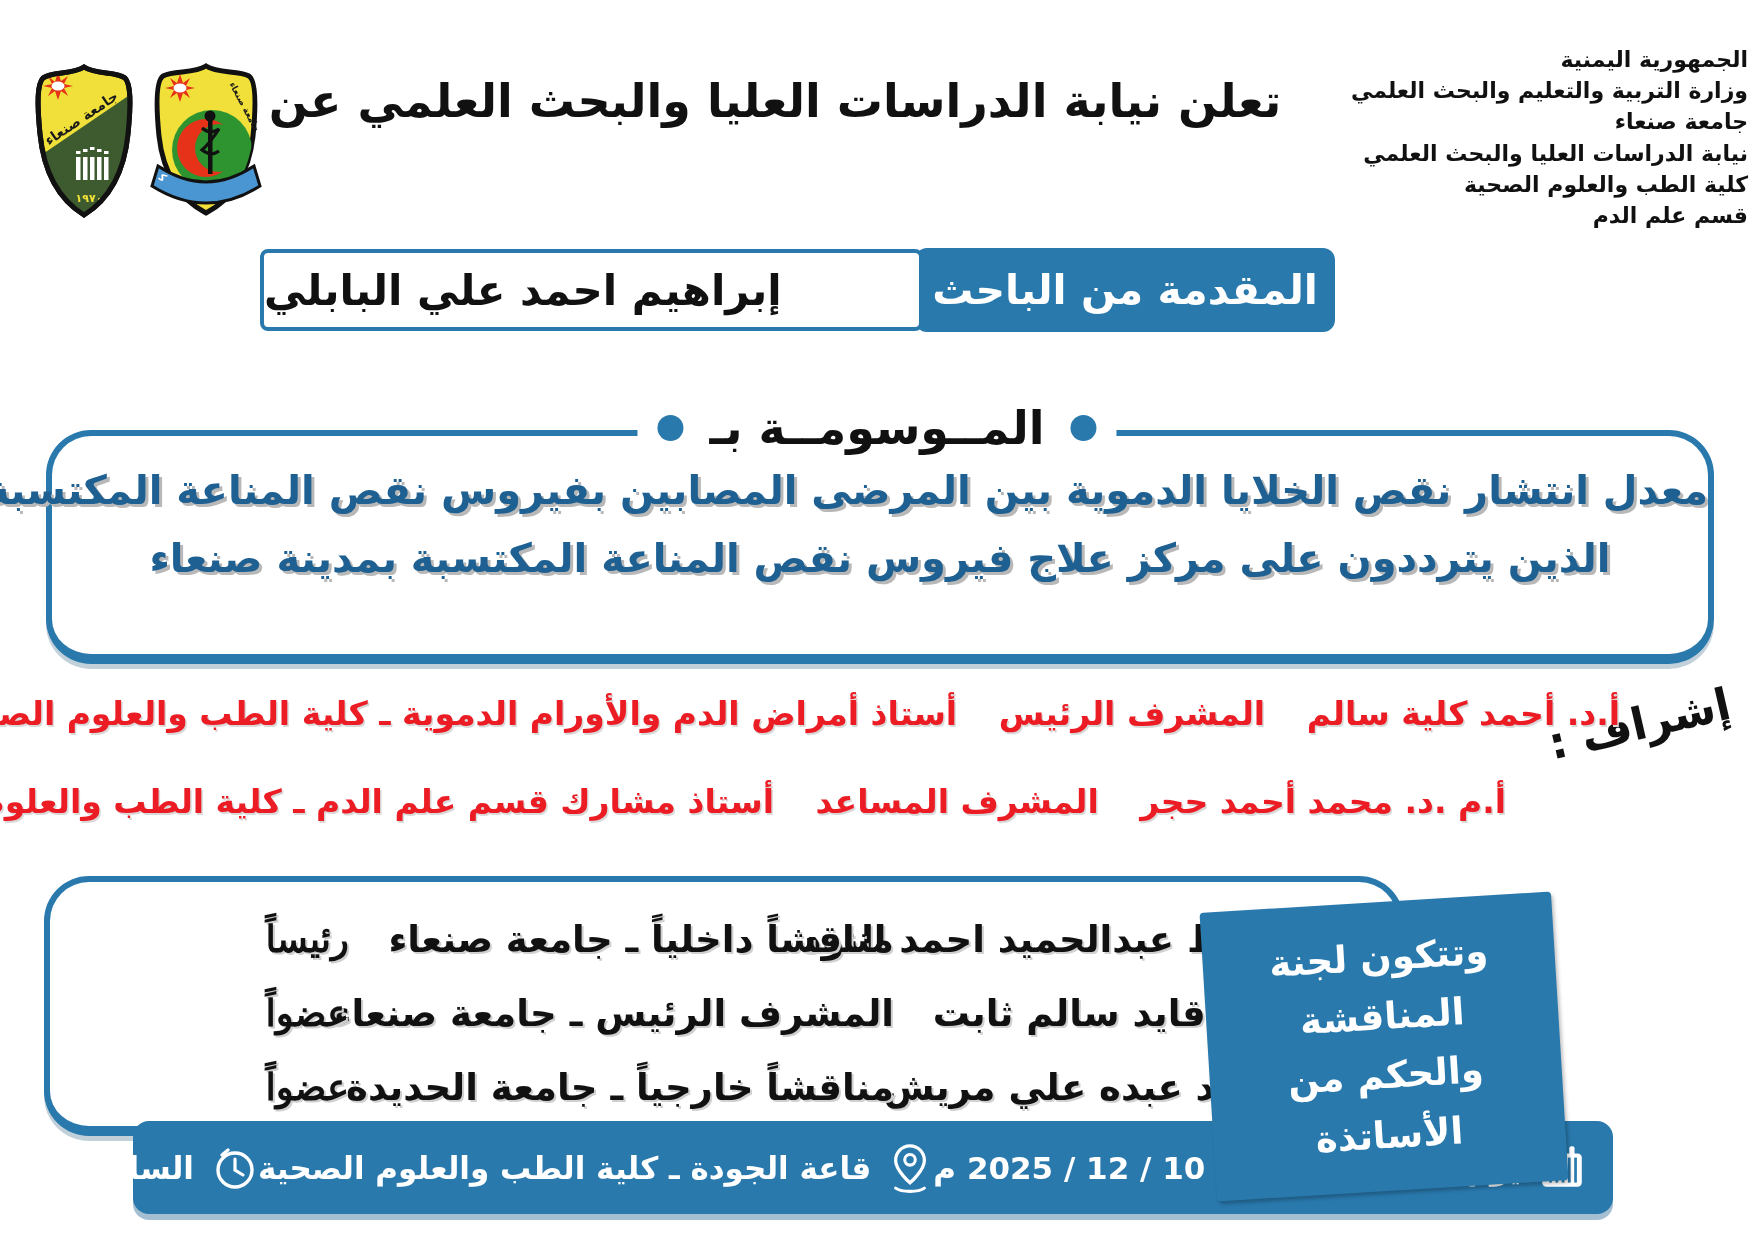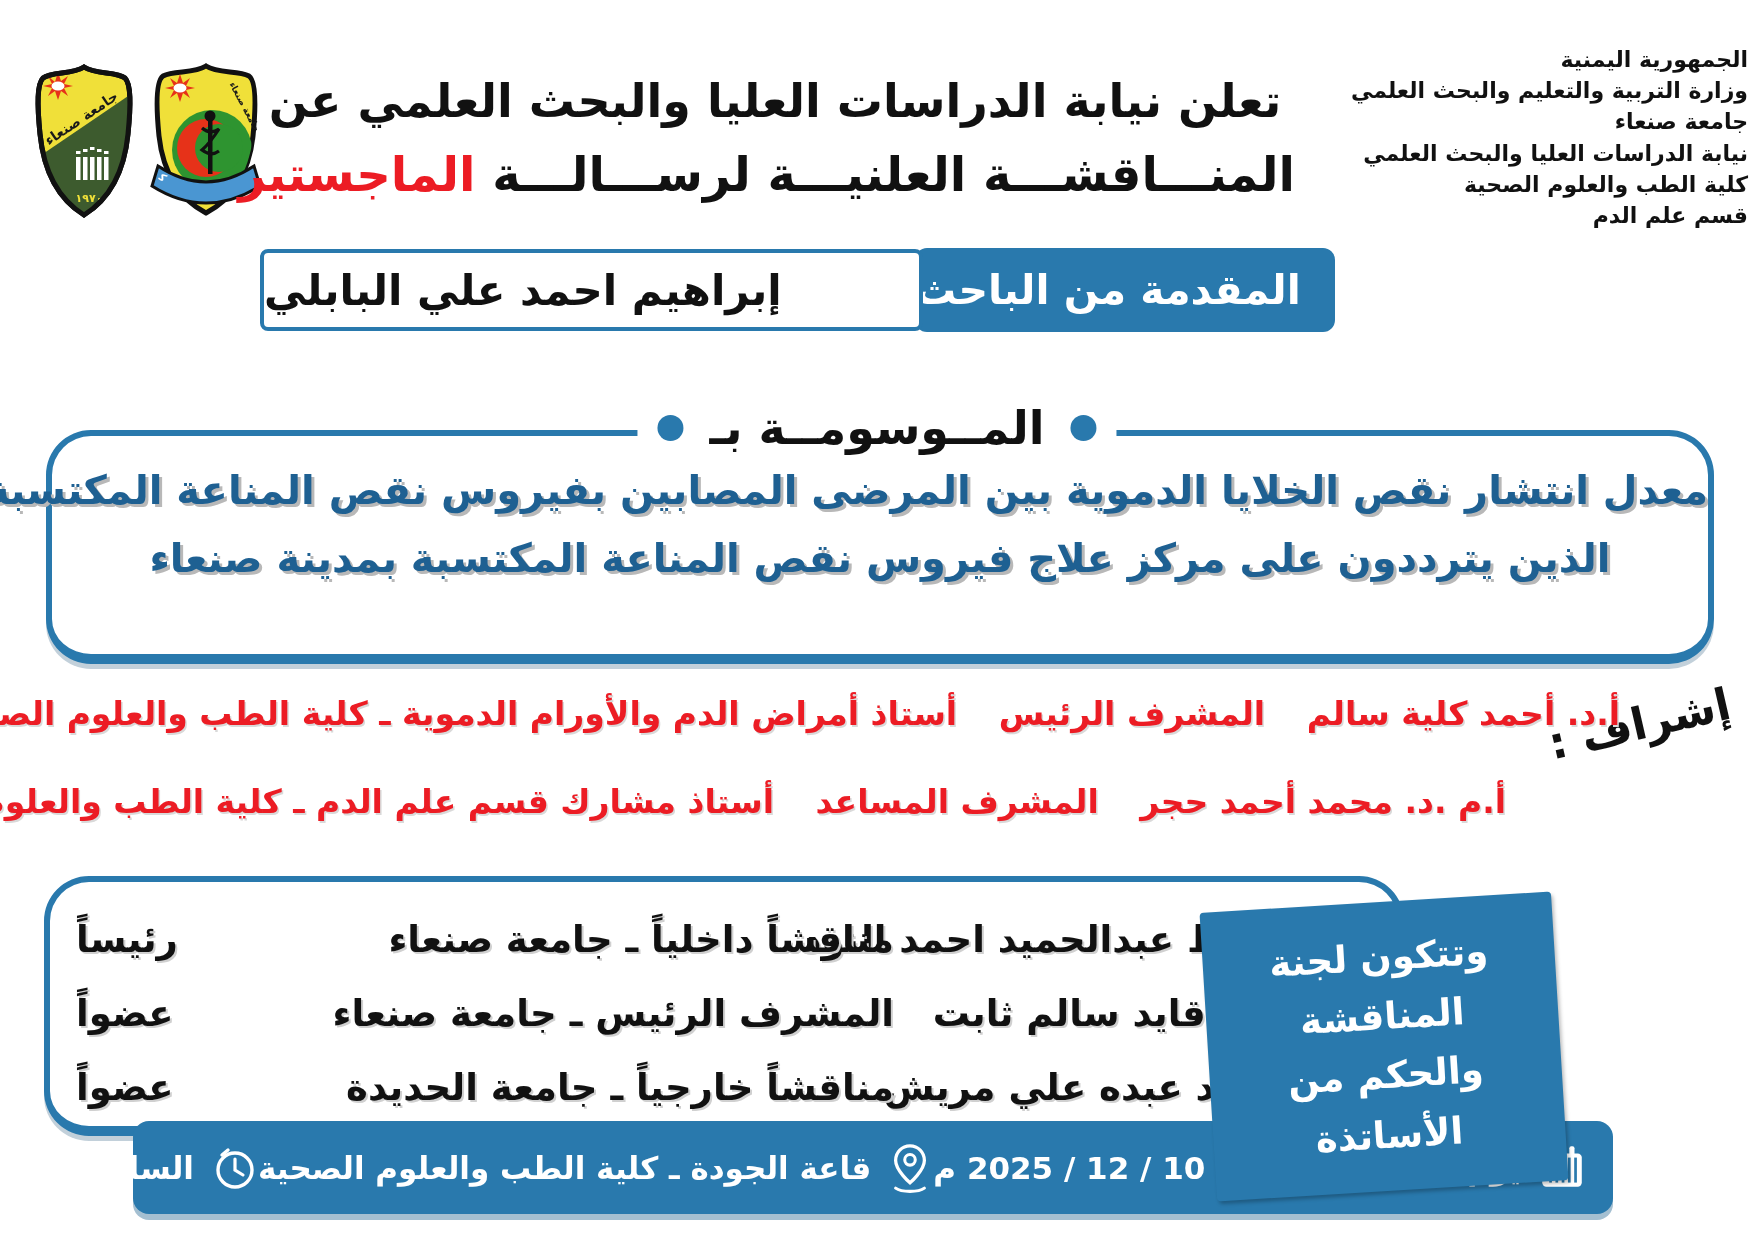--- a/index.html
+++ b/index.html
@@ -23,21 +23,21 @@
   .announce .l2 .red{color:#ec1c24;}
 
   
   .researcher{left:260px;top:248px;display:flex;align-items:center;direction:ltr;}
   .researcher .name-box{
     width:655px;height:74px;background:#fff;border:4px solid #2979ad;border-radius:8px;
     display:flex;align-items:center;justify-content:flex-start;
     font-size:42px;font-weight:bold;z-index:2;}
   .researcher .label-box{
     width:420px;height:84px;background:#2979ad;color:#fff;border-radius:12px;margin-left:-8px;
-    display:flex;align-items:center;justify-content:flex-start;
+    display:flex;align-items:center;justify-content:center;
     font-size:41px;font-weight:bold;z-index:1;}
 
   
   .title-box{left:46px;top:430px;width:1668px;height:234px;box-sizing:border-box;
     border:6px solid #2979ad;border-bottom-width:10px;border-radius:45px;
     box-shadow:0 5px 0 rgba(80,120,150,.35);
     text-align:center;padding-top:20px;background:#fff;}
   .thesis-ar{direction:rtl;font-size:40px;font-weight:bold;color:#1e6092;
     text-shadow:3px 3px 0 #b8b8b8;white-space:nowrap;line-height:1.7;}
   .thesis-en{font-size:35px;font-weight:bold;color:#1e6092;text-shadow:2px 2px 0 #c6c6c6;
@@ -55,21 +55,21 @@
   .sup2{top:782px;right:248px;}
   .sup-line .role{margin:0 30px;}
 
   
   .committee-box{left:44px;top:876px;width:1360px;height:260px;box-sizing:border-box;
     border:6px solid #2979ad;border-bottom-width:10px;border-radius:45px;
     box-shadow:0 5px 0 rgba(80,120,150,.35);
     padding:20px 34px 0 26px;background:#fff;}
   .crow{display:grid;direction:rtl;grid-template-columns:470px 545px 1fr;align-items:center;
     height:74px;font-size:37px;font-weight:bold;text-shadow:2px 2px 0 #d0d0d0;white-space:nowrap;}
-  .crow .pos{text-align:left;}
+  .crow .pos{text-align:right;font-family:Liberation Serif, serif;}
 
   .side-label{left:1208px;top:902px;width:352px;box-sizing:border-box;background:#2979ad;
     color:#fff;font-size:37px;font-weight:bold;text-align:center;direction:rtl;
     padding:26px 12px;line-height:1.6;transform:rotate(-3.5deg);z-index:4;border-radius:4px;
     box-shadow:2px 3px 4px rgba(0,0,0,.25);}
 
   
   .footer{left:133px;top:1121px;width:1480px;height:93px;background:#2979ad;border-radius:16px;
     box-shadow:0 6px 0 rgba(28,95,140,.4);display:flex;direction:rtl;align-items:center;
     justify-content:space-between;padding:0 26px;box-sizing:border-box;z-index:2;}
@@ -138,24 +138,20 @@
   <div>الجمهورية اليمنية</div>
   <div>وزارة التربية والتعليم والبحث العلمي</div>
   <div>جامعة صنعاء</div>
   <div>نيابة الدراسات العليا والبحث العلمي</div>
   <div>كلية الطب والعلوم الصحية</div>
   <div>قسم علم الدم</div>
 </div>
 
 <div class="abs announce">
   <div class="l1">تعلن نيابة الدراسات العليا والبحث العلمي عن</div>
-  <div class="l2">
-    <span>المنـــاقشـــة العلنيـــة لرســـالـــة</span>
-    <span class="red">الماجستير</span>
-  </div>
 </div>
 
 <div class="abs researcher">
   <div class="name-box">
     <span>إبراهيم احمد علي البابلي</span>
   </div>
   <div class="label-box">
     <span>المقدمة من الباحث</span>
   </div>
 </div>

